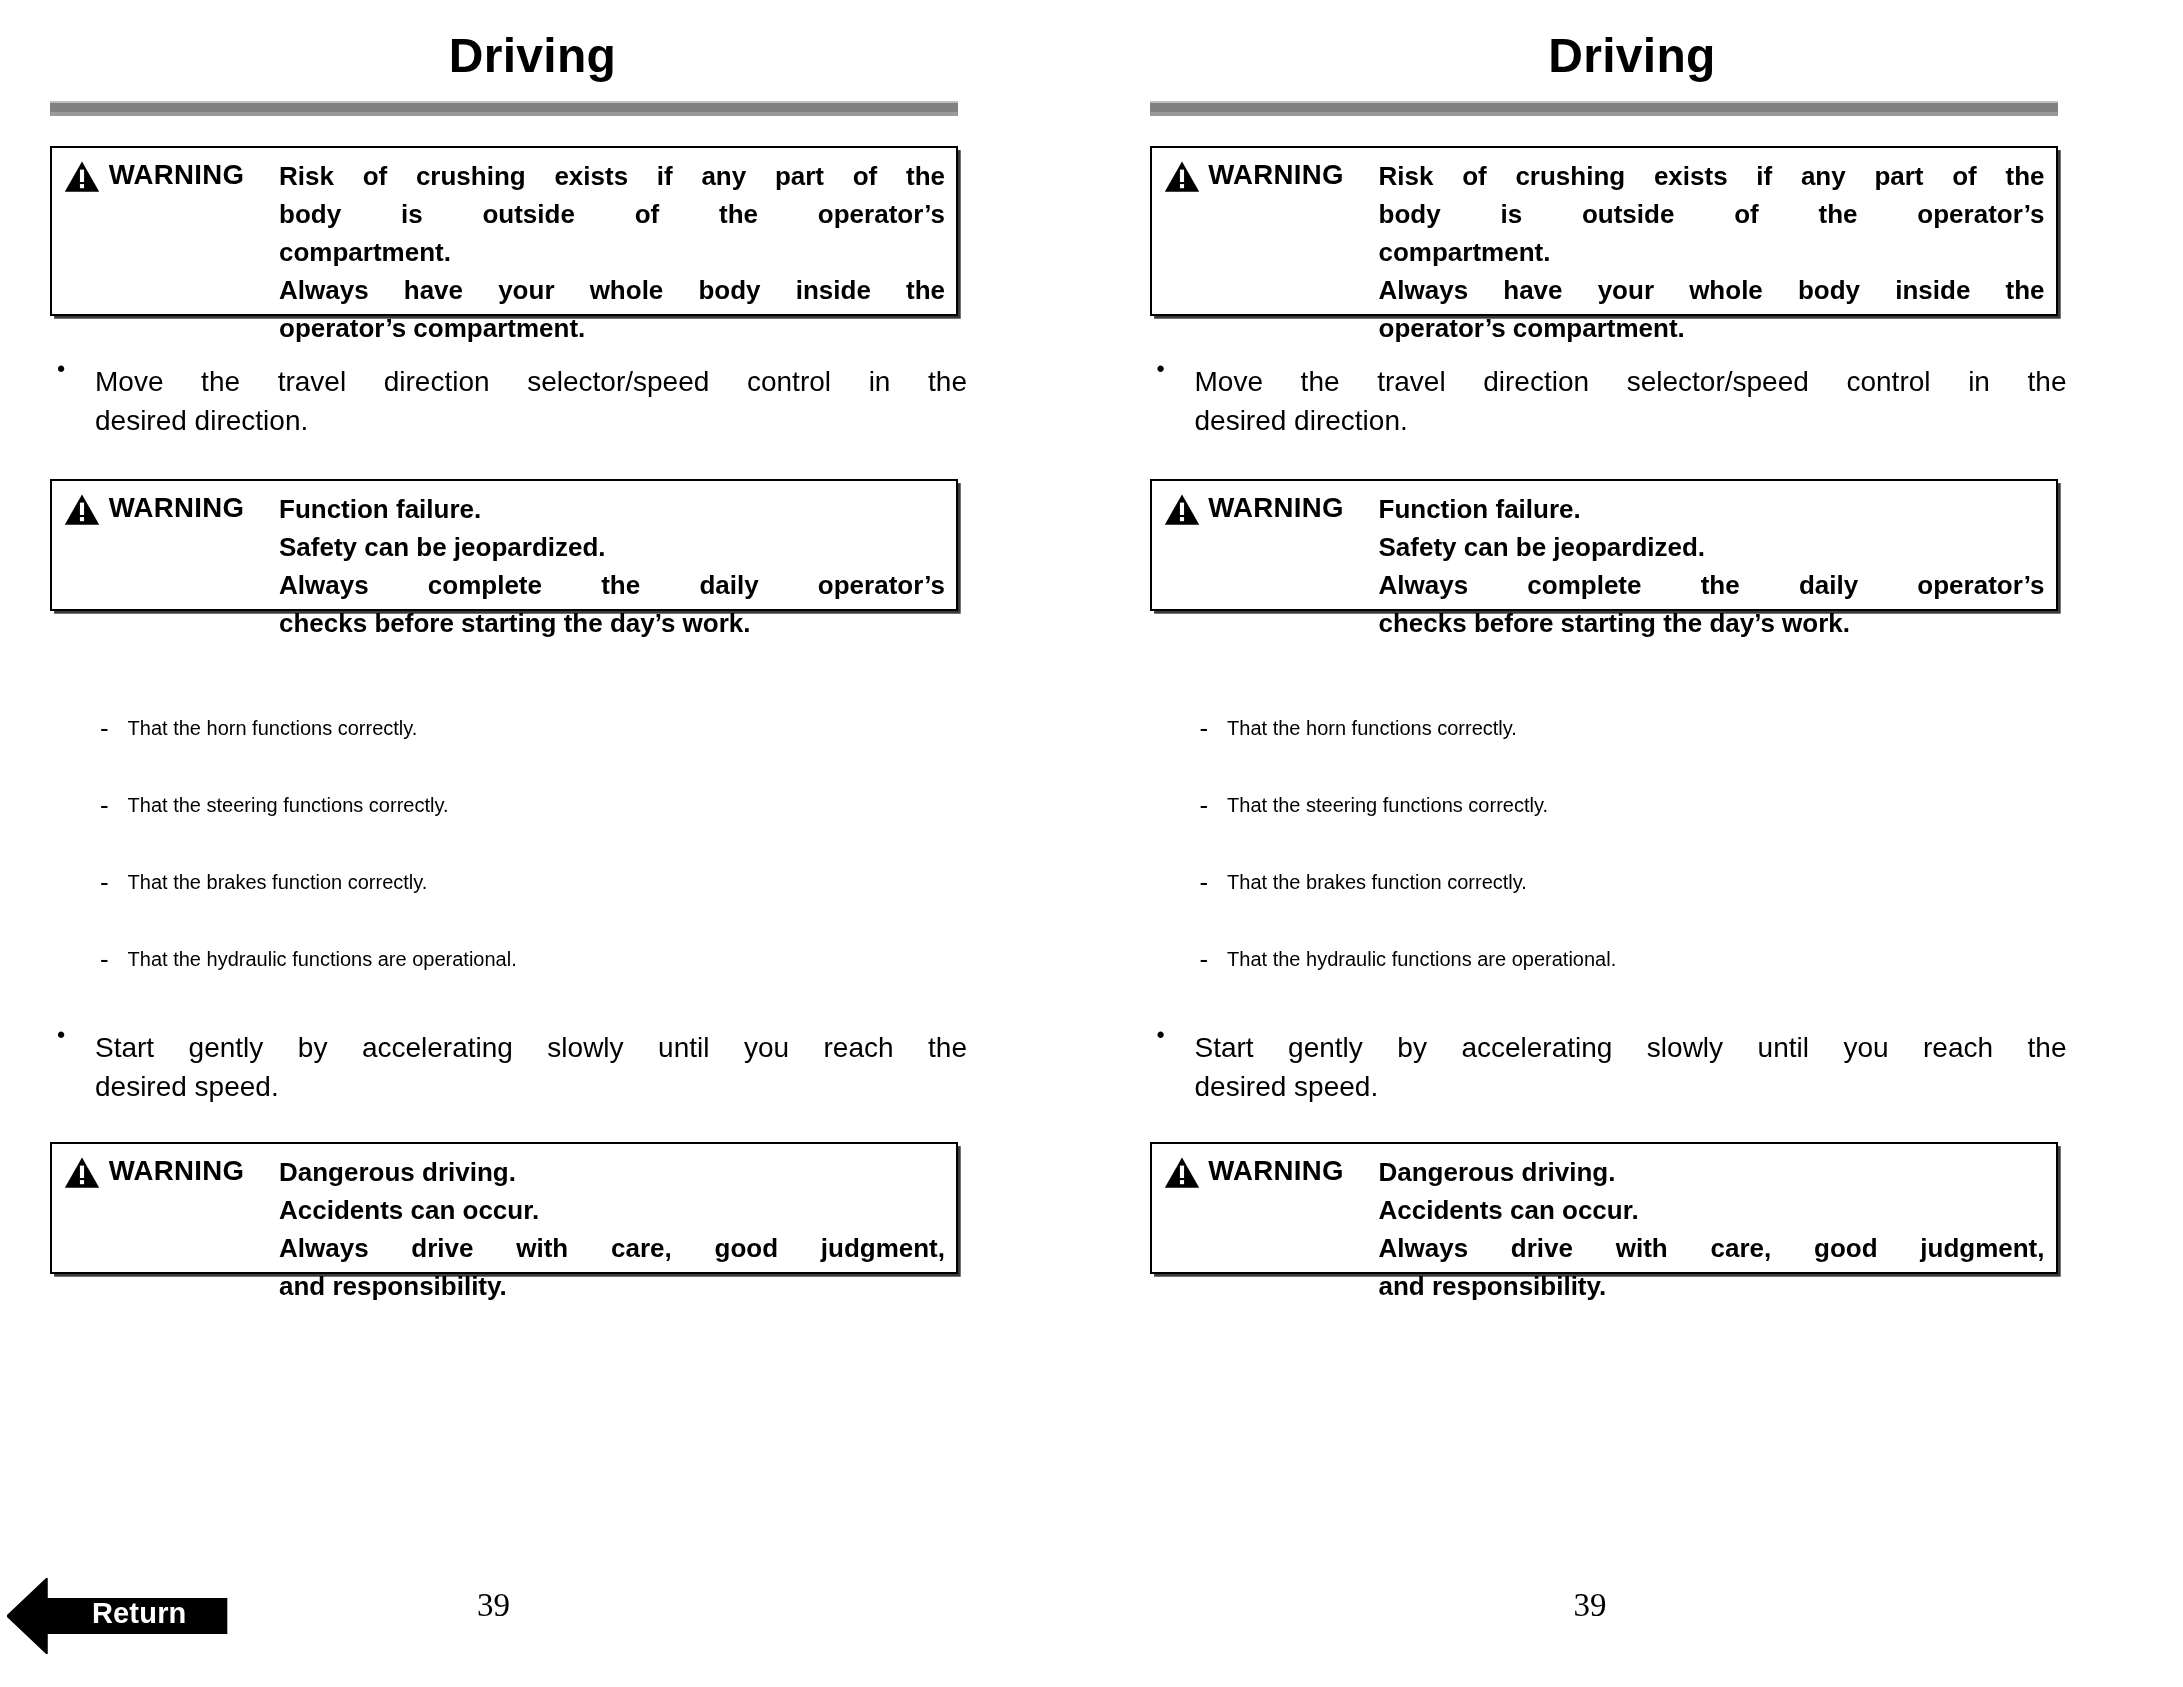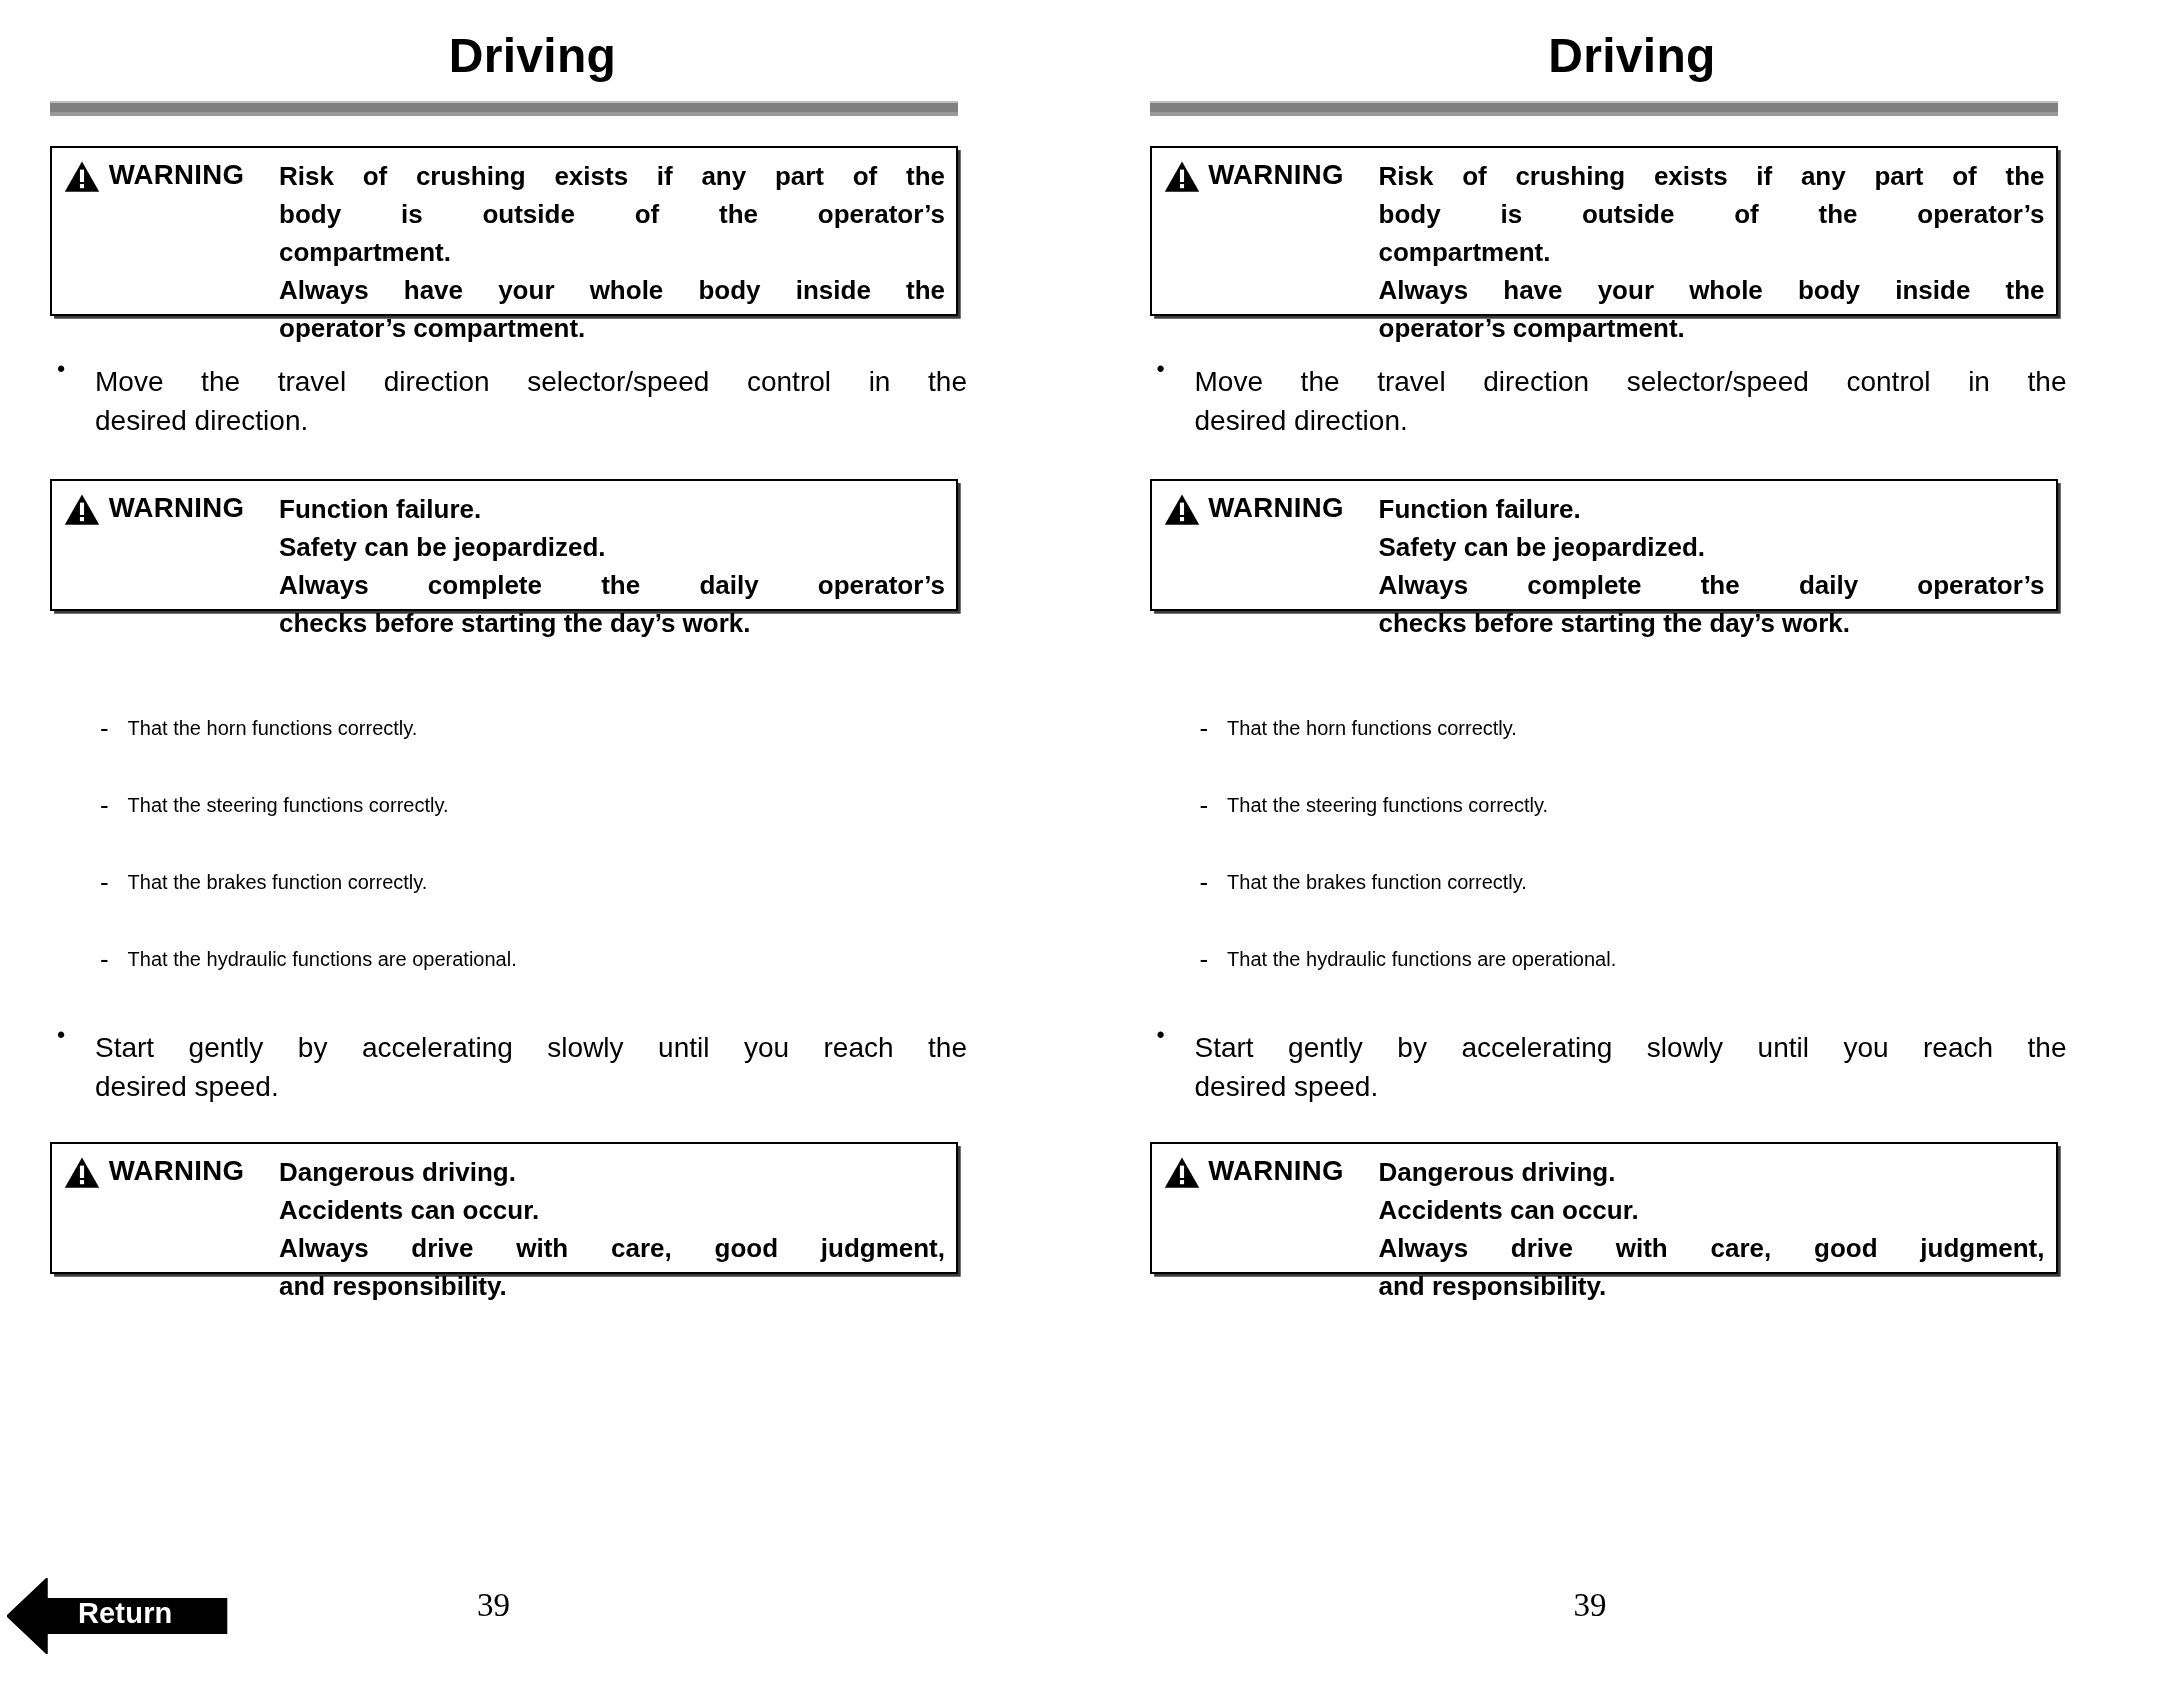--- a/index.html
+++ b/index.html
@@ -182,21 +182,21 @@
   .return-btn {
     position: absolute;
     left: 6.9px;
     top: 1578px;
     width: 221px;
     height: 76px;
   }
   .return-btn svg { display: block; }
   .return-label {
     position: absolute;
-    left: 71px;
+    left: 85px;
     top: 20.7px;
     color: #ffffff;
     font-size: 29px;
     font-weight: bold;
     line-height: 1;
     font-family: "Liberation Sans", sans-serif;
     letter-spacing: 0.2px;
   }
 </style>
 </head>

